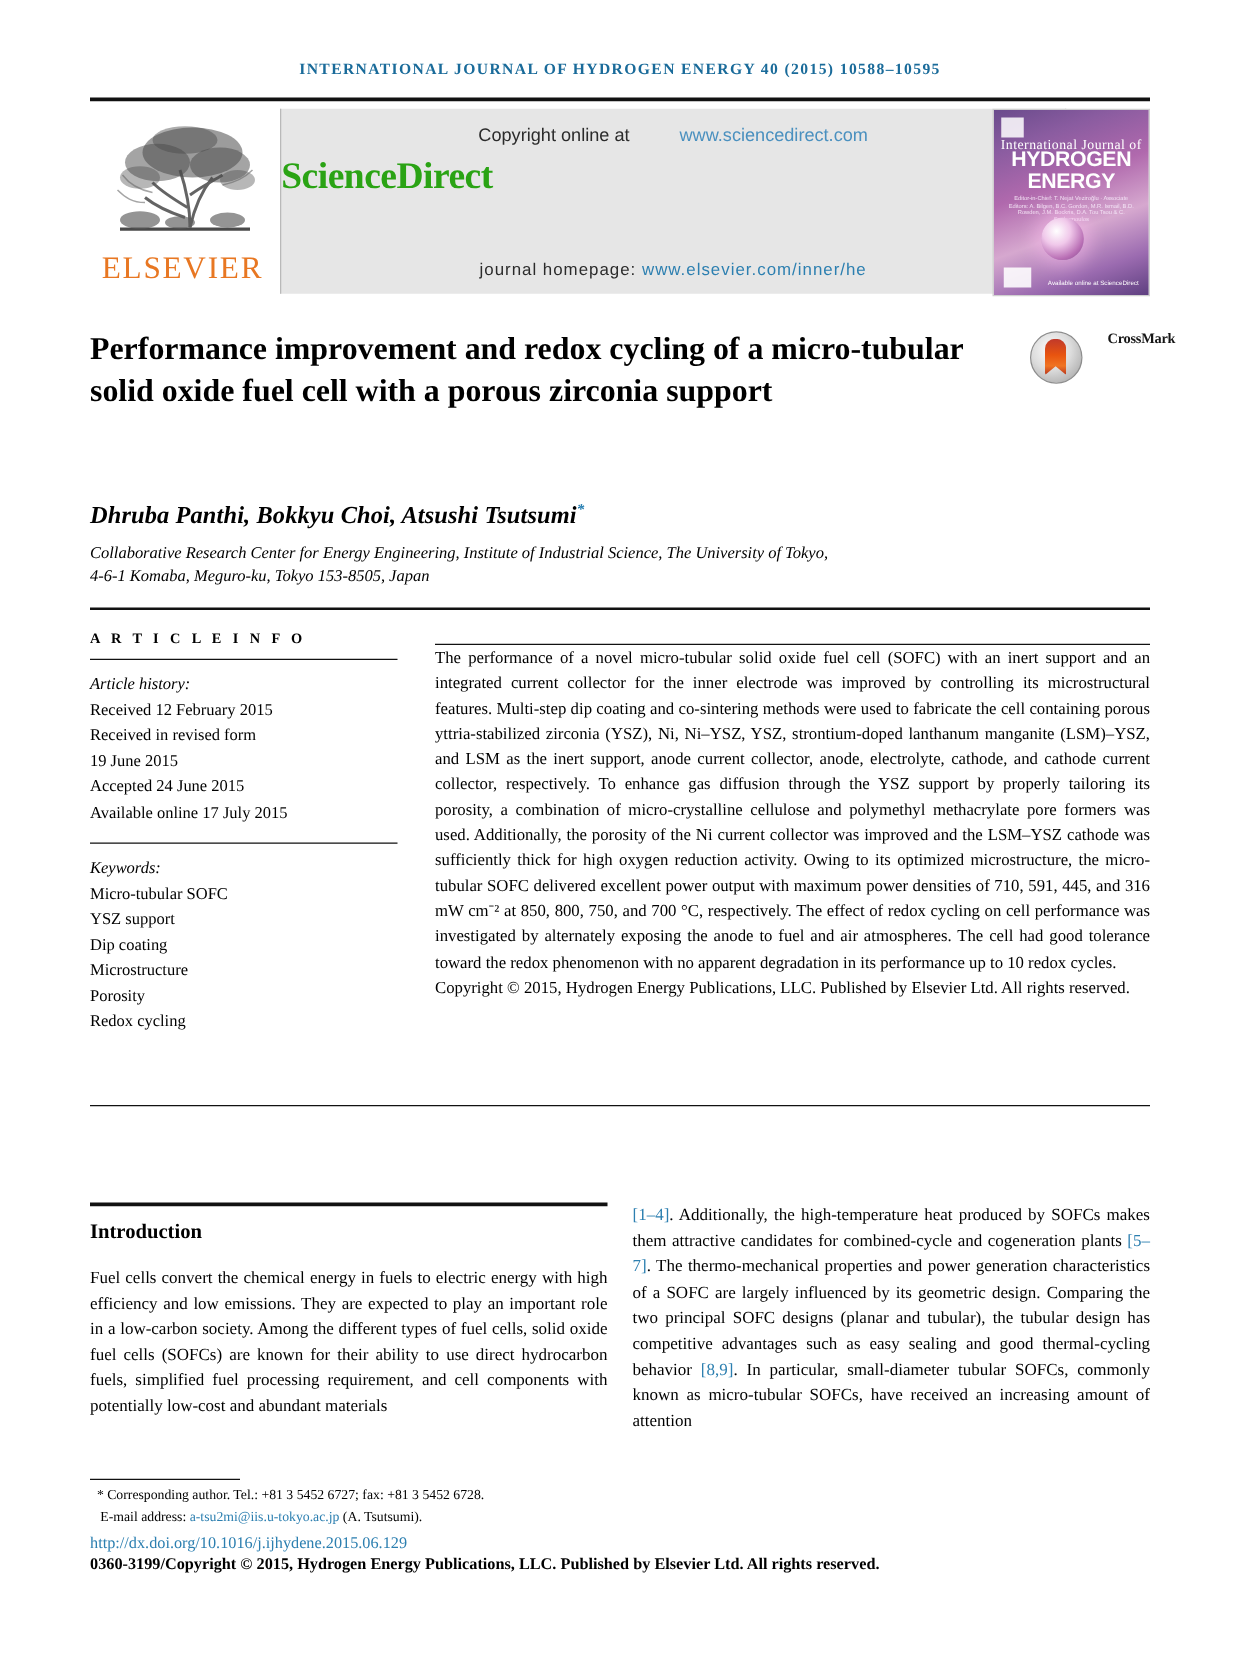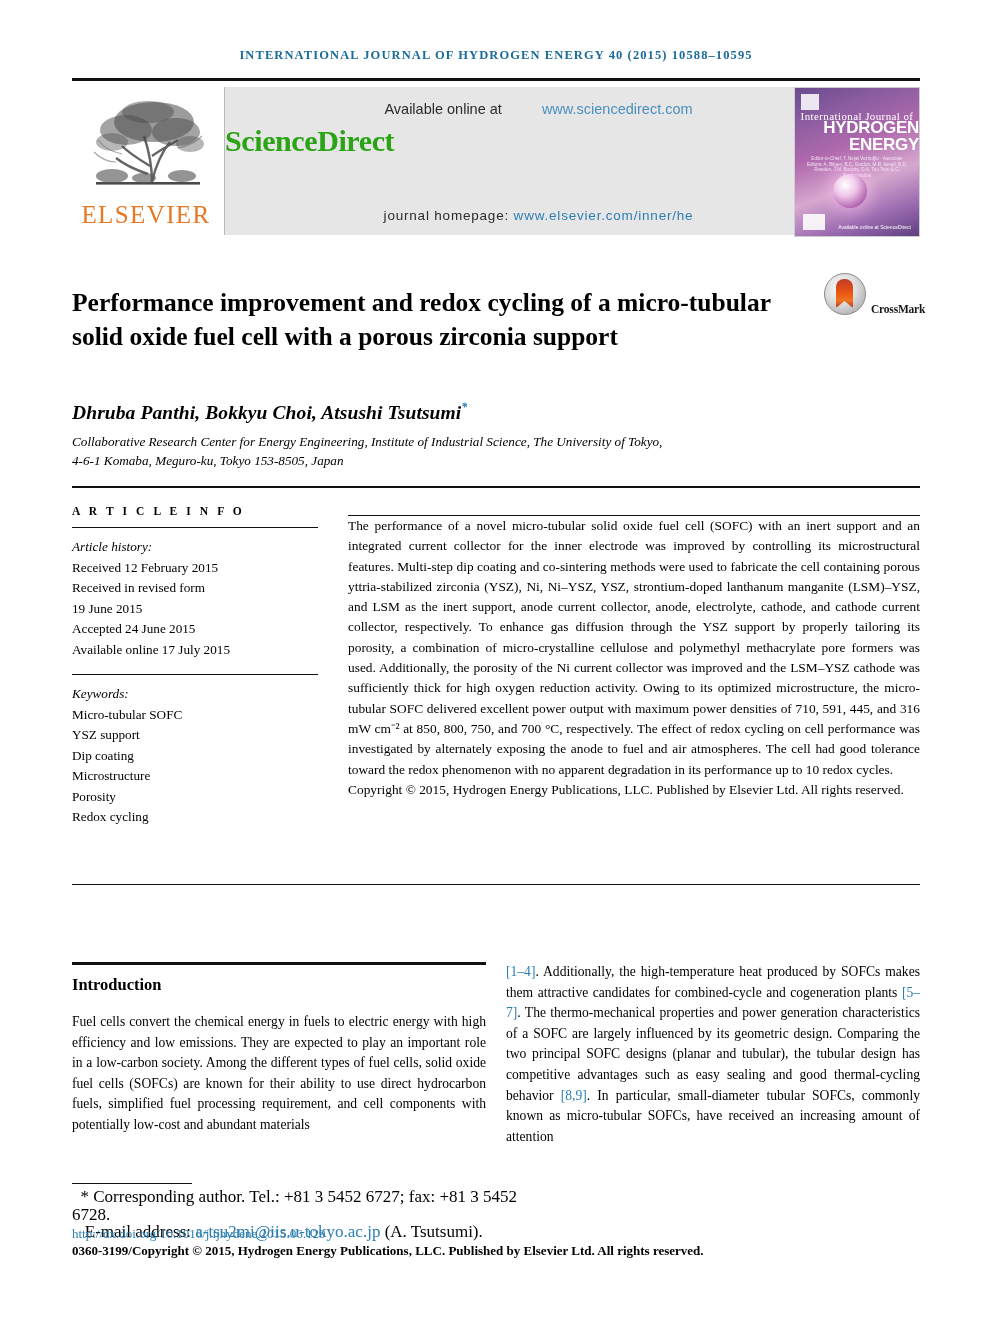--- a/index.html
+++ b/index.html
@@ -119,21 +119,21 @@
   .cover-jtitle {
     position: absolute; left: 0; top: 22px; width: 100%;
     text-align: center;
     font-family: "Liberation Serif", serif;
     font-size: 11px;
     color: #ffffff;
     letter-spacing: .4px;
   }
   .cover-big {
     position: absolute; left: 0; top: 31px; width: 100%;
-    text-align: right;
+    text-align: center;
     font-family: "Liberation Sans", sans-serif;
     font-weight: bold;
     font-size: 17px;
     color: #ffffff;
     line-height: 17px;
     letter-spacing: -0.3px;
   }
   .cover-eds {
     position: absolute; left: 8px; top: 68px; right: 8px;
     font-size: 4.6px; line-height: 5.6px;
@@ -157,30 +157,29 @@
   
   .title {
     position: absolute;
     left: 72px; top: 262px;
     width: 740px;
     font-family: "Liberation Serif", serif;
     font-weight: bold;
     font-size: 25.5px;
     line-height: 34px;
     color: #000;
-    margin-top: 24px;
   }
   .crossmark {
     position: absolute;
     right: 72px; top: 265px;
     width: 96px;
     height: 50px;
     display: flex;
-    align-items: flex-end;
-    gap: 5px;
+    align-items: flex-start;
+    gap: 20px;
   }
   .cm-badge {
     width: 40px; height: 40px; border-radius: 50%;
     background: radial-gradient(circle at 40% 35%, #fdfdfd 0%, #dcdcdc 45%, #9a9a9a 100%);
     border: 1px solid #8d8d8d;
     position: relative;
     flex: none;
   }
   .cm-inner {
     position: absolute; left: 11px; top: 5px;
@@ -286,21 +285,21 @@
   a.ref { color:#2c7fb0; text-decoration:none; }
 
   
   .footnote-rule {
     position:absolute; left:72px; top:1183px; width:120px;
     border-top: 1px solid #111;
   }
   .footnote {
     position:absolute; left:72px; top:1188px; width:470px;
     font-family:"Liberation Serif", serif;
-    font-size: 17px; line-height: 17.5px;
+    font-size: 11px; line-height: 17.5px;
   }
   .footnote a { color:#2c7fb0; text-decoration:none; }
   .doi {
     position:absolute; left:72px; top:1226px;
     font-family:"Liberation Serif", serif;
     font-size: 13px;
     color:#2c7fb0;
     text-align:center;
   }
   .issnline {
@@ -346,21 +345,21 @@
           <ellipse cx="30" cy="80" rx="16" ry="7"></ellipse>
           <ellipse cx="100" cy="80" rx="14" ry="6"></ellipse>
           <ellipse cx="62" cy="82" rx="12" ry="5"></ellipse>
         </g>
       </svg>
       <div class="elsevier-word">ELSEVIER</div>
     </div>
 
     <div class="sd-banner">
       <div class="sd-avail">
-        <span>Available online at </span><a href="#">www.sciencedirect.com</a>
+        <span>Copyright online at </span><a href="#">www.sciencedirect.com</a>
       </div>
       <div class="sd-logo">ScienceDirect</div>
       <div class="sd-home">
         <span>journal homepage: </span><a href="#">www.elsevier.com/inner/he</a>
       </div>
     </div>
 
     <div class="cover">
       <div class="cover-topline"></div>
       <div class="cover-jtitle">International Journal of</div>

